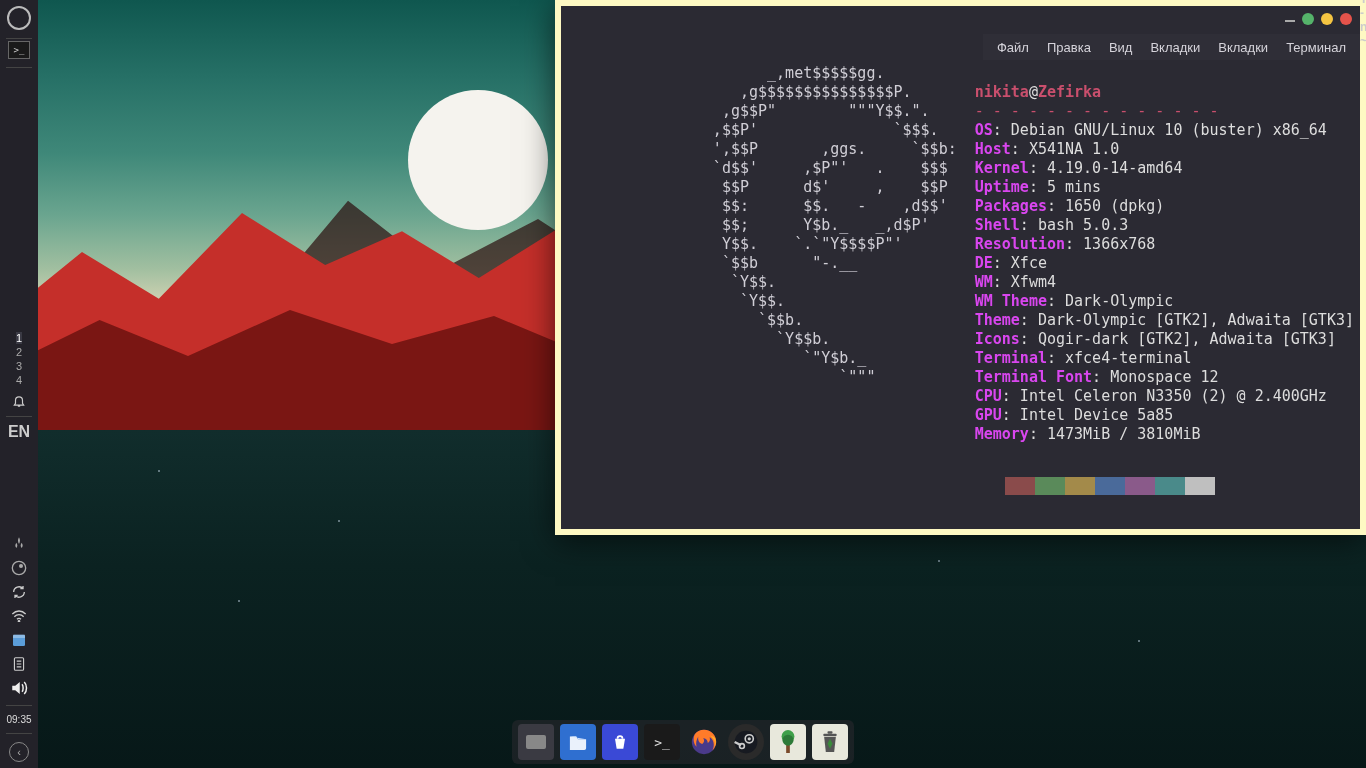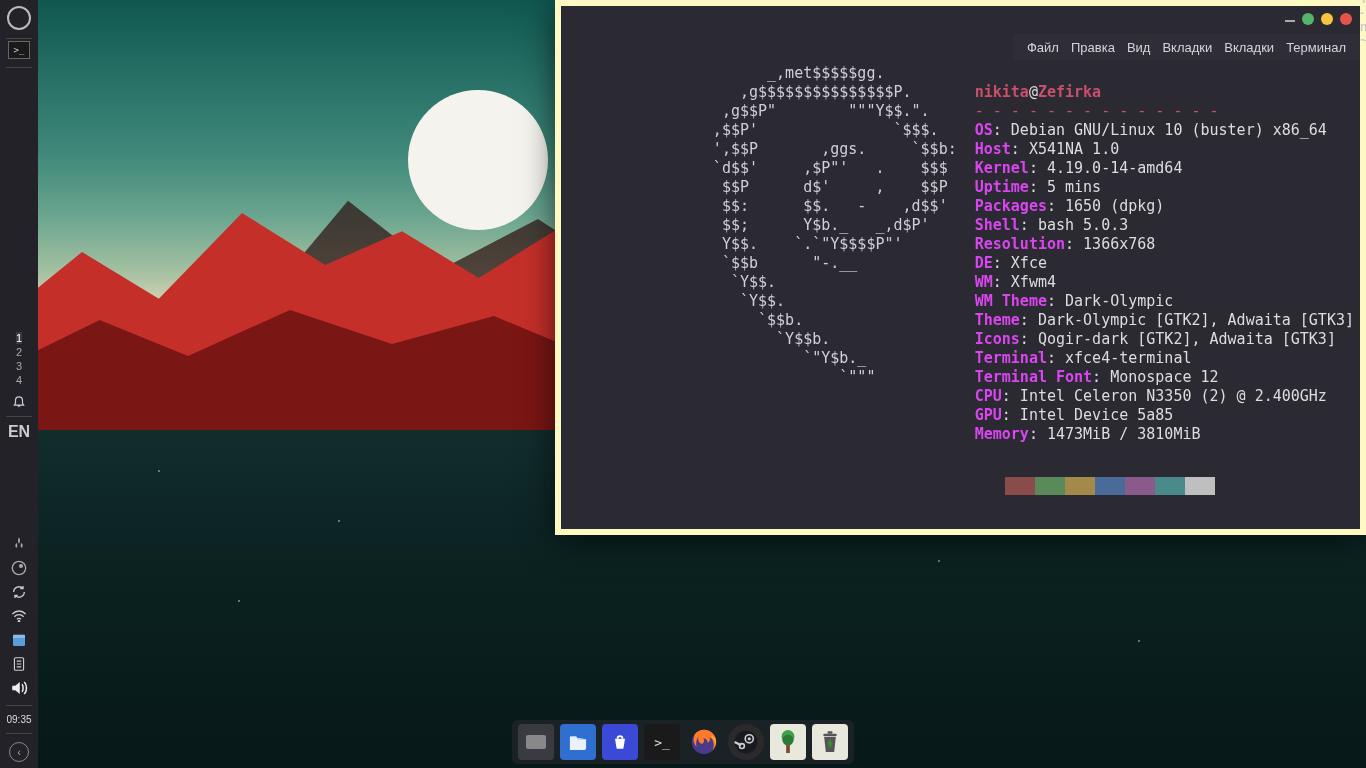--- a/index.html
+++ b/index.html
@@ -41,21 +41,21 @@
   .bd-item { width:36px; height:36px; border-radius:4px; display:flex; align-items:center; justify-content:center; font-size:18px; }
 
   
   .termwin { position:absolute; top:0; left:555px; width:811px; height:535px;
     background:#2b2a33; border:6px solid #fef9c3; box-shadow:0 6px 30px rgba(0,0,0,.6); display:flex; flex-direction:column;align-items:flex-end;}
   .titlebar { height:28px; background:#34333c; display:flex; align-items:center; position:relative; color:#ccc; font:12px sans-serif;}
   .titlebar .title { position:absolute; left:0; right:0; text-align:center; font-weight:bold;}
   .win-controls { position:absolute; right:8px; top:7px; display:flex; gap:7px; align-items:center;}
   .wc { width:12px; height:12px; border-radius:50%; }
   .wc.min{width:10px;height:2px;border-radius:0;background:#aaa;margin-top:4px;}
-  .menubar { height:26px; background:#2f2e37; display:flex; align-items:center; gap:12px; padding:0 14px; color:#d5d3da; font:13px sans-serif;}
+  .menubar { height:26px; background:#2f2e37; display:flex; align-items:center; gap:18px; padding:0 14px; color:#d5d3da; font:13px sans-serif;}
   .menubar span{cursor:default;}
   .term-body { flex:1; background:#2b2a33; padding:4px 6px 6px 6px; font:15px/19px "DejaVu Sans Mono", monospace; color:#ddd; white-space:pre; overflow:hidden; display:flex;}
   .ascii { color:#d0ced6; }
   .info { margin-left:18px;}
   .k { color:#d946ef; font-weight:bold;}
   .user { color:#c94f6d; font-weight:bold;}
   .host { color:#c94f6d; font-weight:bold;}
   .dash { color:#c94f6d;}
   .swatches { display:flex; margin-top:14px;}
   .sw { width:30px; height:18px;}

